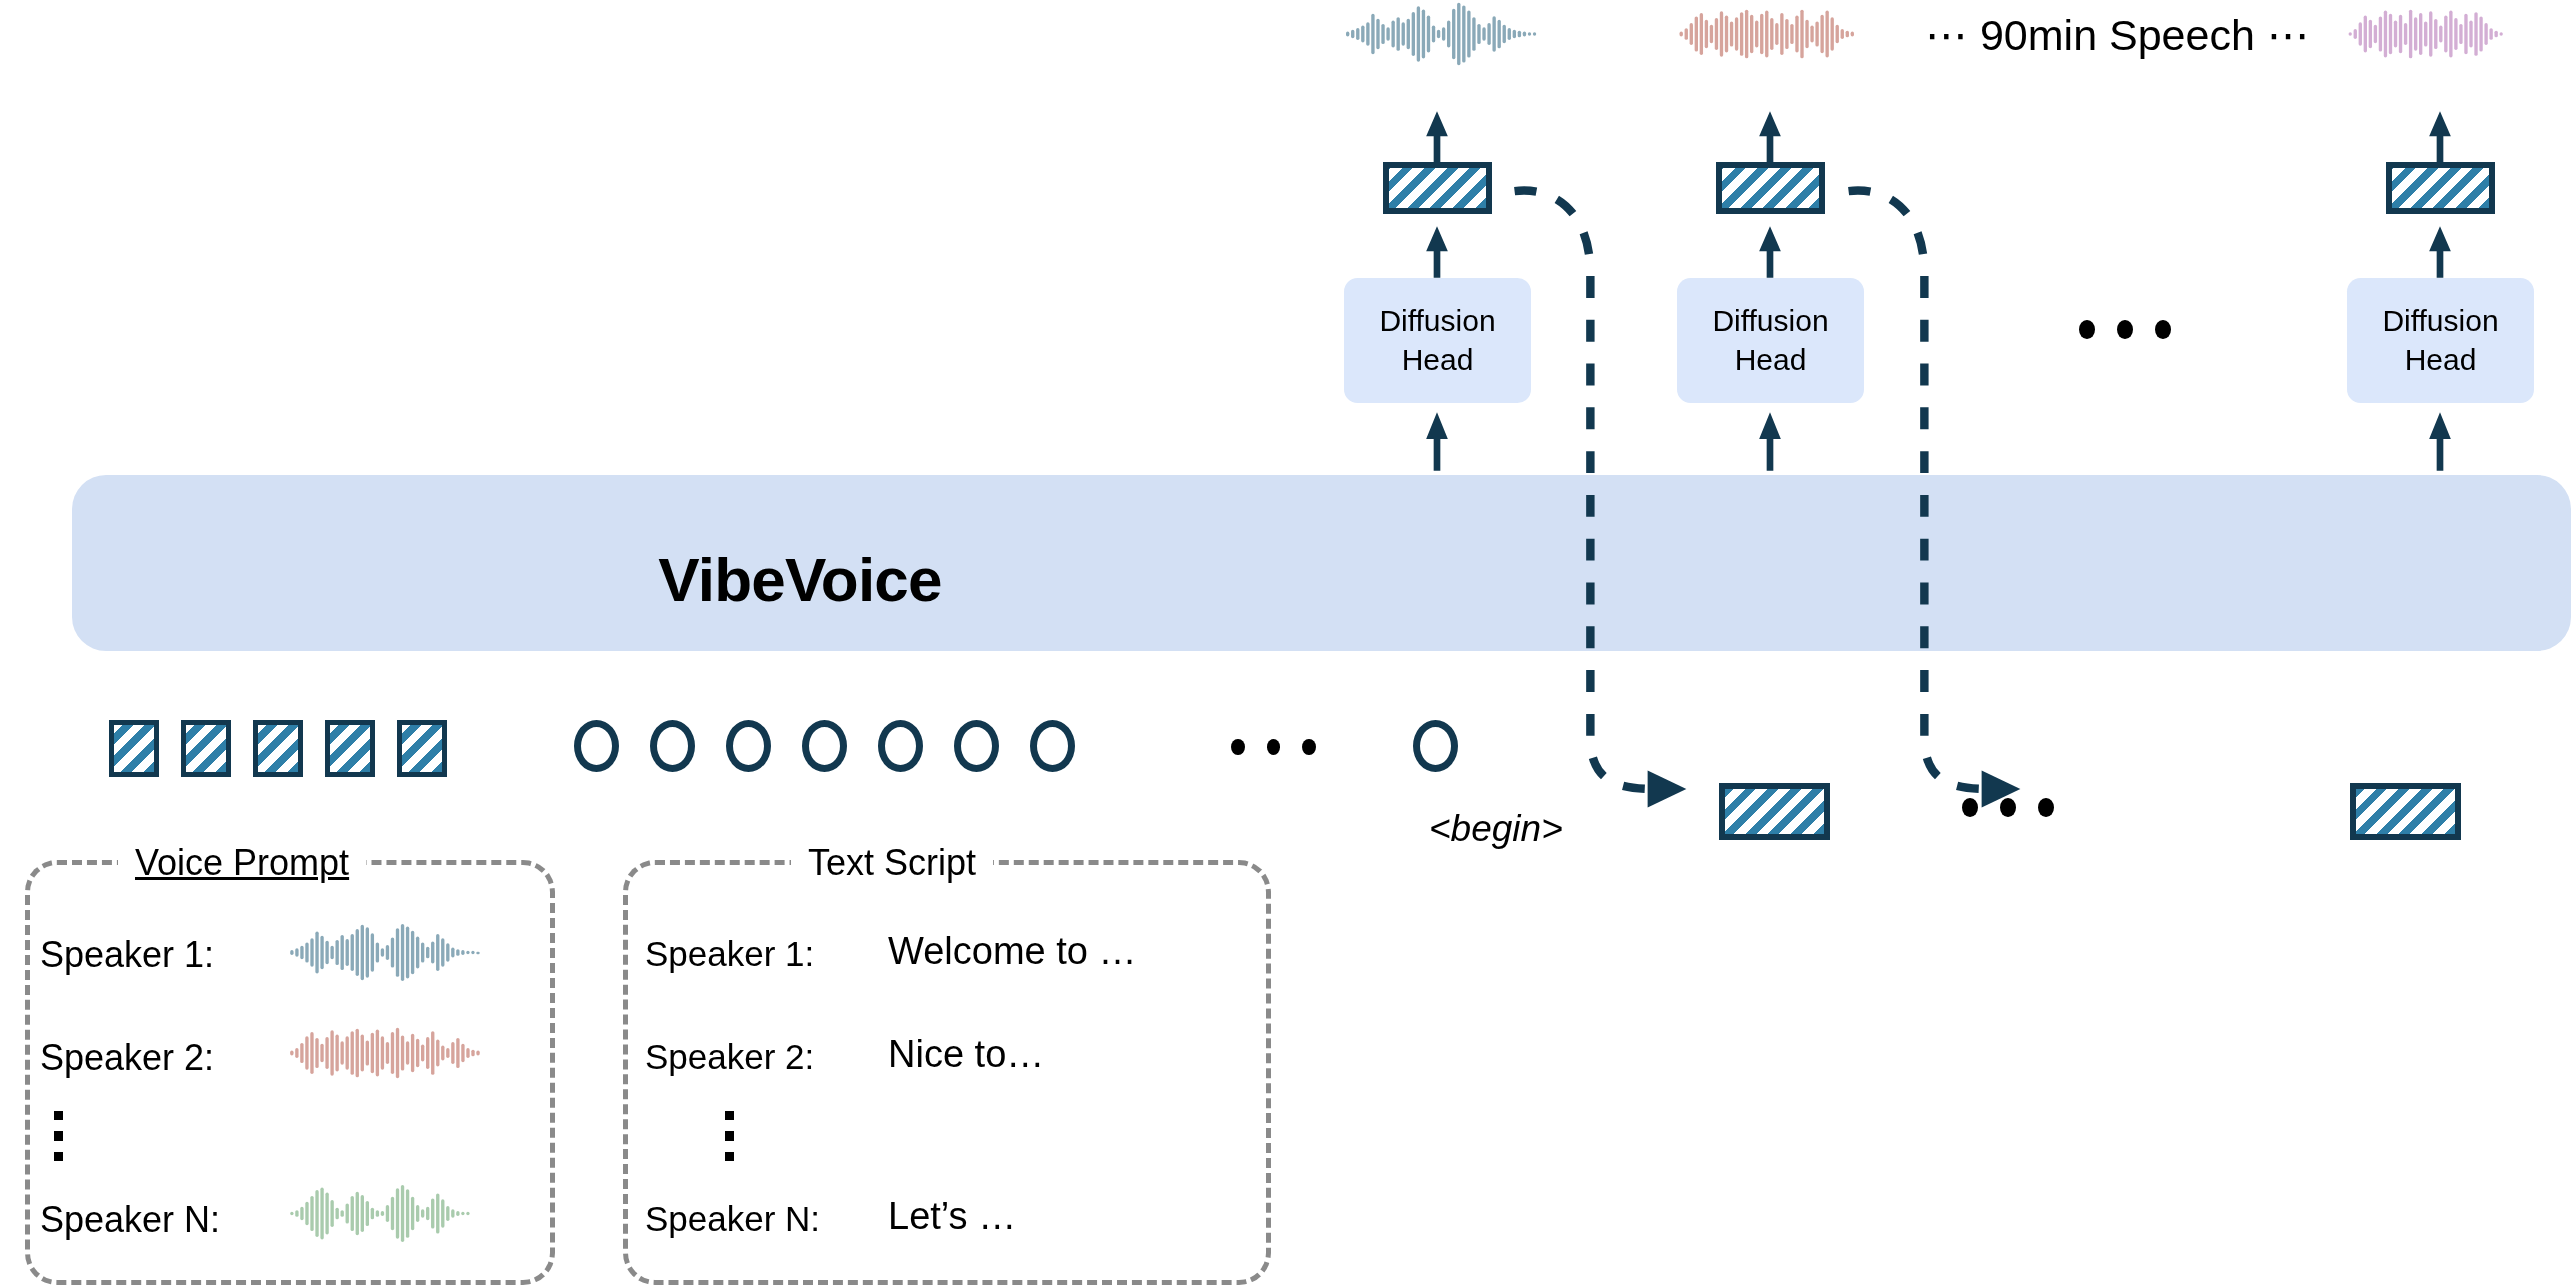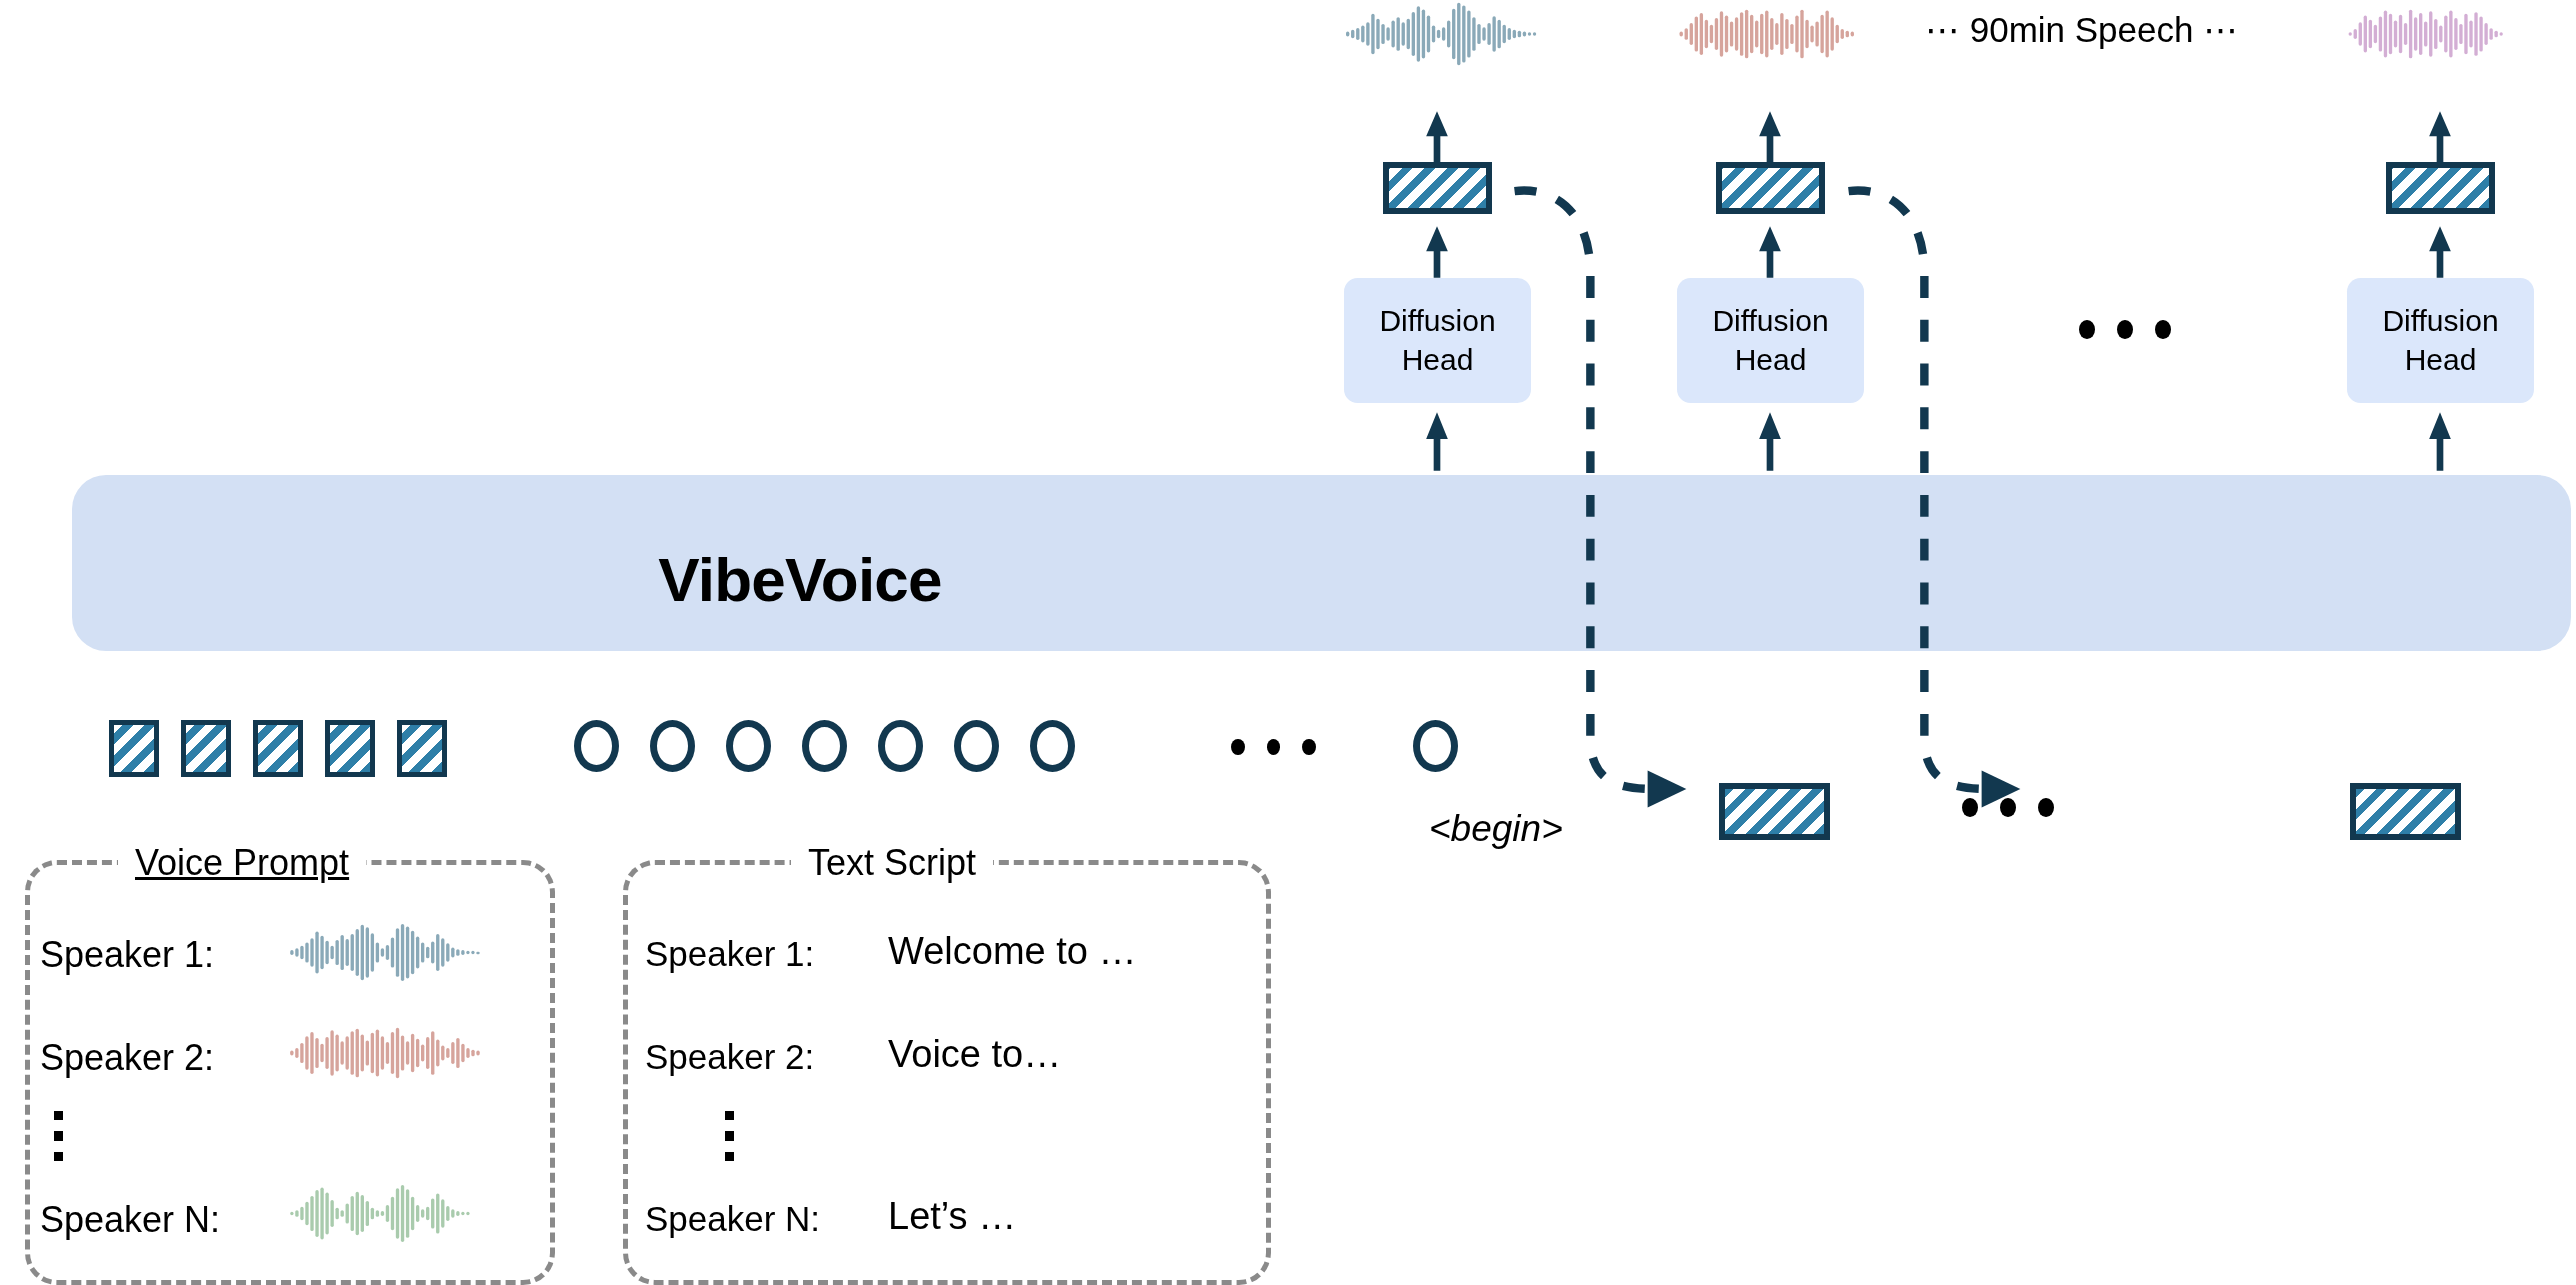--- a/index.html
+++ b/index.html
@@ -36,21 +36,21 @@
   .dashbox{box-sizing:border-box;border:5.9px dashed #8a8a8a;border-radius:32px;}
   .boxlabel{position:absolute;background:#fff;font-size:36px;color:#000;
        padding:0 17px;white-space:nowrap;}
   .speaker-row{position:absolute;font-size:36px;color:#000;white-space:nowrap;}
   .vdots{position:absolute;display:flex;flex-direction:column;gap:11px;}
   .vdots i{display:block;width:9.3px;height:9.3px;background:#000;}
   
   .script-name{position:absolute;font-size:35px;}
   .script-text{position:absolute;font-size:38px;}
   #begin-label{position:absolute;font-size:37px;white-space:nowrap;}
-  #speech-label{position:absolute;font-size:35px;white-space:nowrap;}
+  #speech-label{position:absolute;font-size:43px;white-space:nowrap;}
   svg{display:block;overflow:visible;}
 </style>
 </head>
 <body>
 
 <div class="abs" style="left:1346px;top:1.7px;">
   <svg width="202" height="64" viewBox="0 0 240 76">
     <g fill="#8aa9b8">
       <rect x="0" y="35" width="4" height="6" rx="2"></rect>
         <rect x="6" y="33" width="4" height="10" rx="2"></rect>
@@ -454,21 +454,21 @@
 <div class="boxlabel" style="left:791px;top:842px;text-align:right;">Text Script</div>
 
 <div class="script-name" style="left:645px;top:934px;">
   <span>Speaker 1:</span>
 </div>
 <div class="script-text" style="left:888px;top:930px;">Welcome to …</div>
 
 <div class="script-name" style="left:645px;top:1037px;">
   <span>Speaker 2:</span>
 </div>
-<div class="script-text" style="left:888px;top:1033px;">Voice to…</div>
+<div class="script-text" style="left:888px;top:1033px;">Nice to…</div>
 
 <div class="vdots" style="left:725px;top:1111px;">
   <i></i>
     <i></i>
     <i></i>
 </div>
 
 <div class="script-name" style="left:645px;top:1199px;">
   <span>Speaker N:</span>
 </div>

